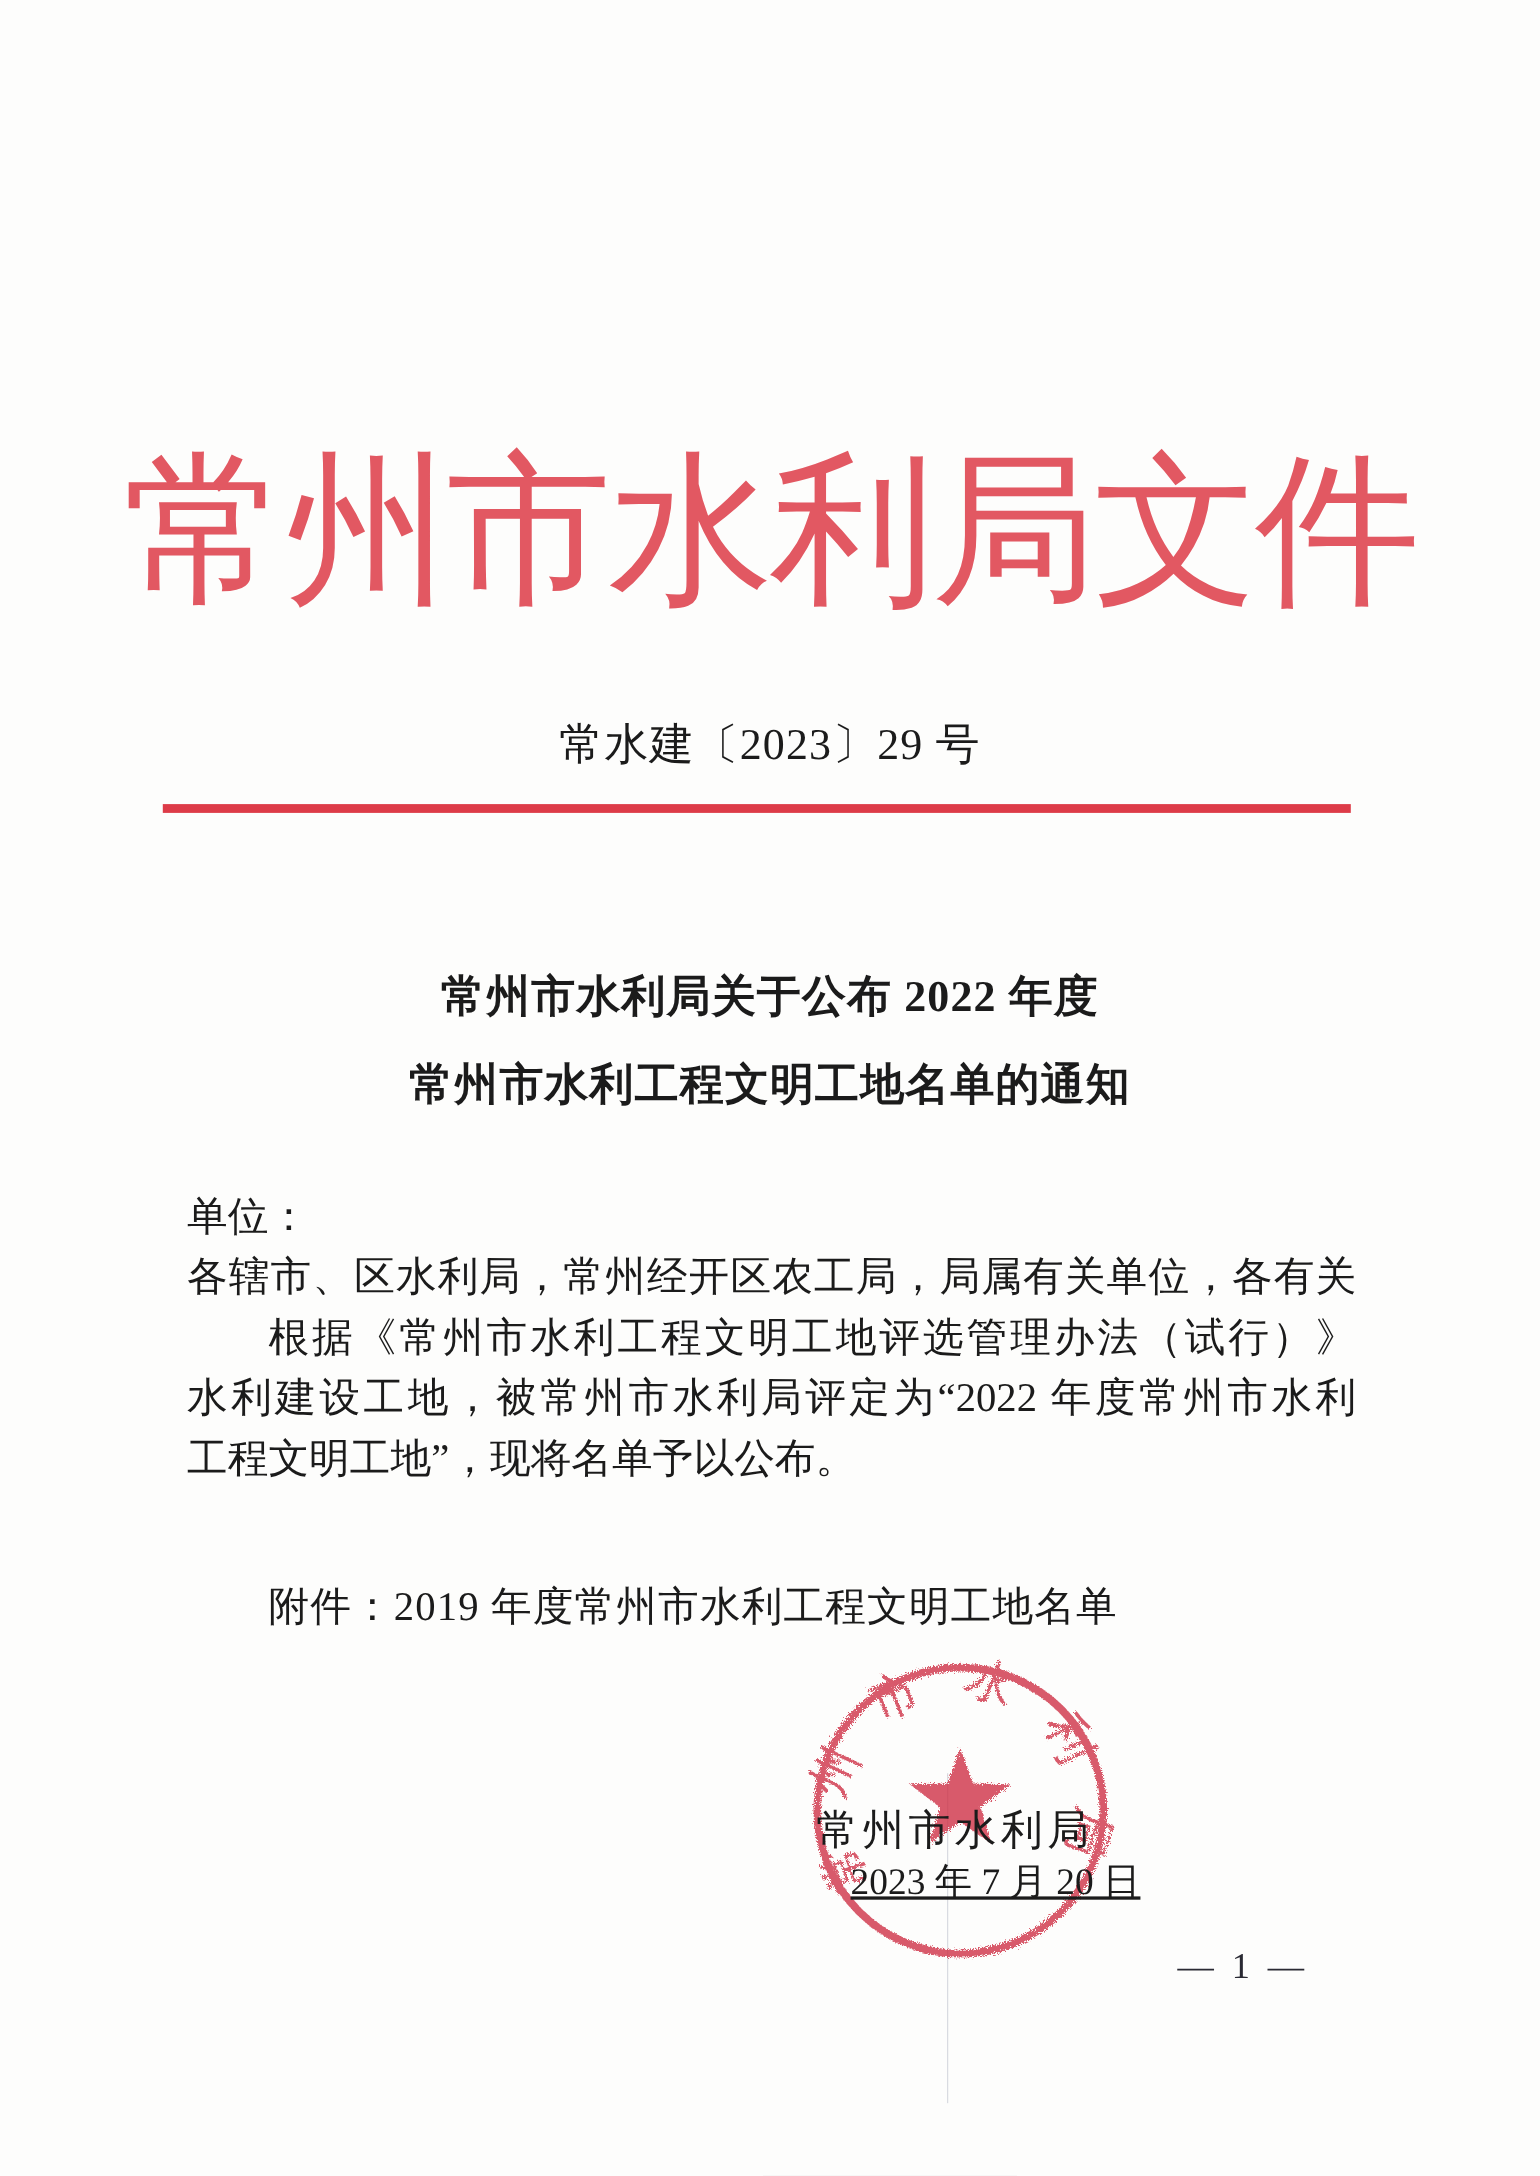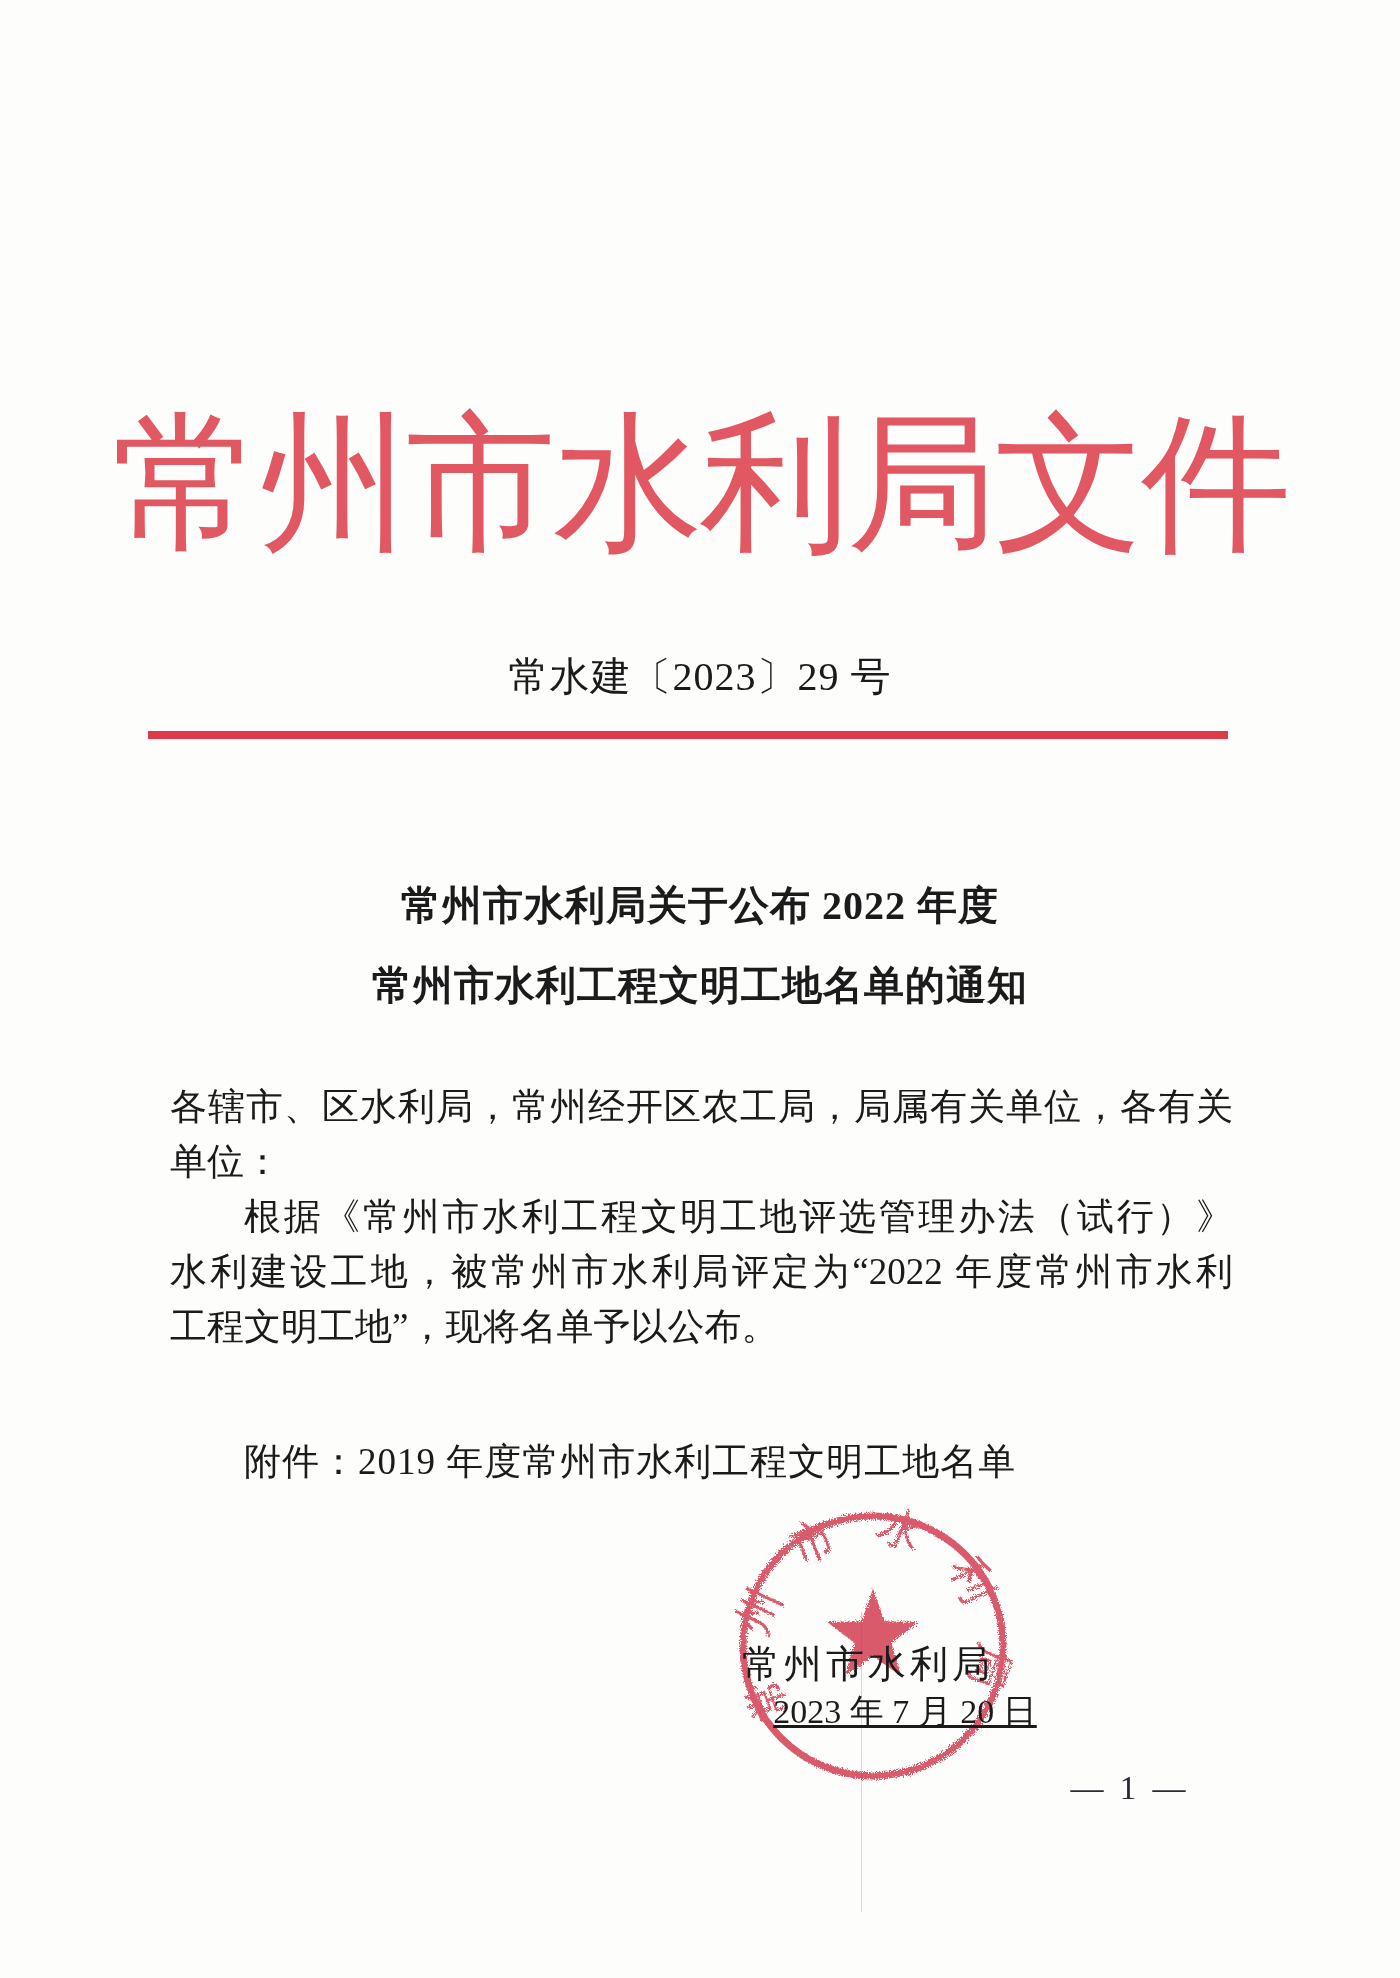--- a/index.html
+++ b/index.html
@@ -105,22 +105,22 @@
   <div class="doc-number">常水建〔2023〕29 号</div>
 
   <div class="red-rule"></div>
 
   <div class="doc-title">
     <div>常州市水利局关于公布 2022 年度</div>
     <div>常州市水利工程文明工地名单的通知</div>
   </div>
 
   <div class="body-text">
+    <div class="line">单位：</div>
     <div class="line j">各辖市、区水利局，常州经开区农工局，局属有关单位，各有关</div>
-    <div class="line">单位：</div>
     <div class="line j ind">根据《常州市水利工程文明工地评选管理办法（试行）》（常</div>
     <div class="line j">水利建设工地，被常州市水利局评定为“2022 年度常州市水利</div>
     <div class="line">工程文明工地”，现将名单予以公布。</div>
   </div>
 
   <div class="attachment">附件：2019 年度常州市水利工程文明工地名单</div>
 
   <div class="fold-line"></div>
 
   <svg class="seal" viewBox="0 0 280 280" aria-hidden="true">

